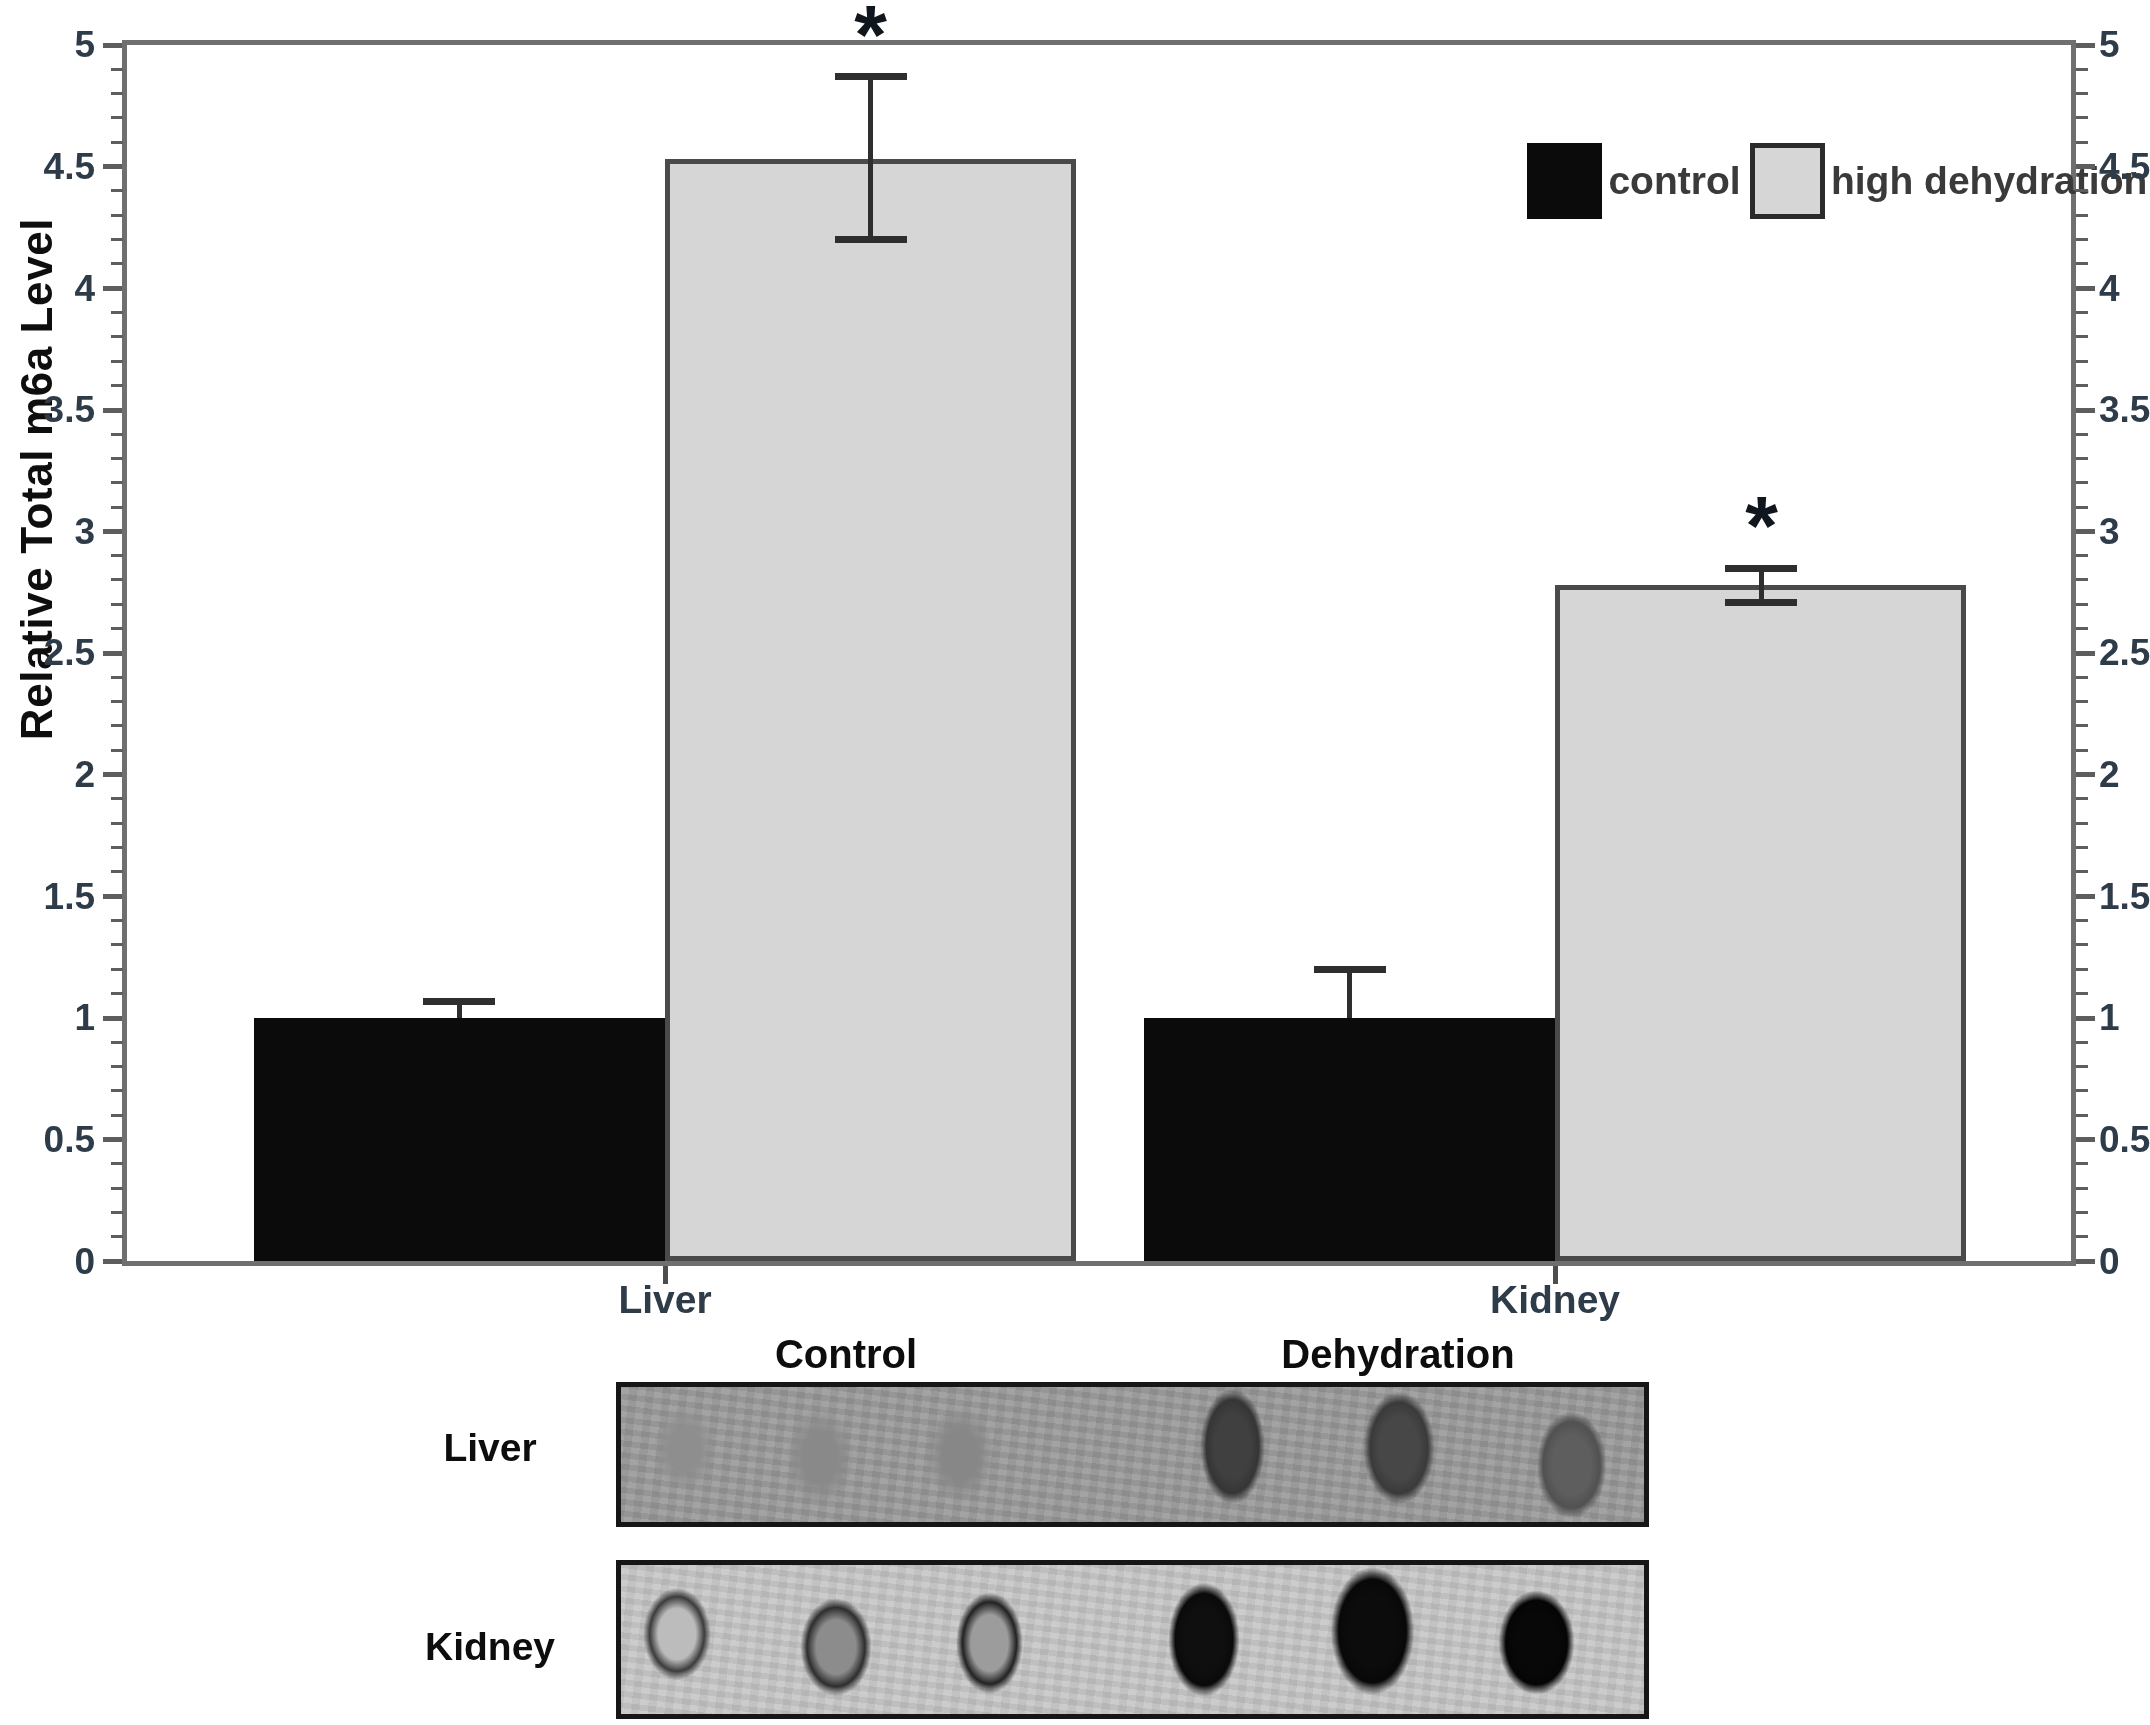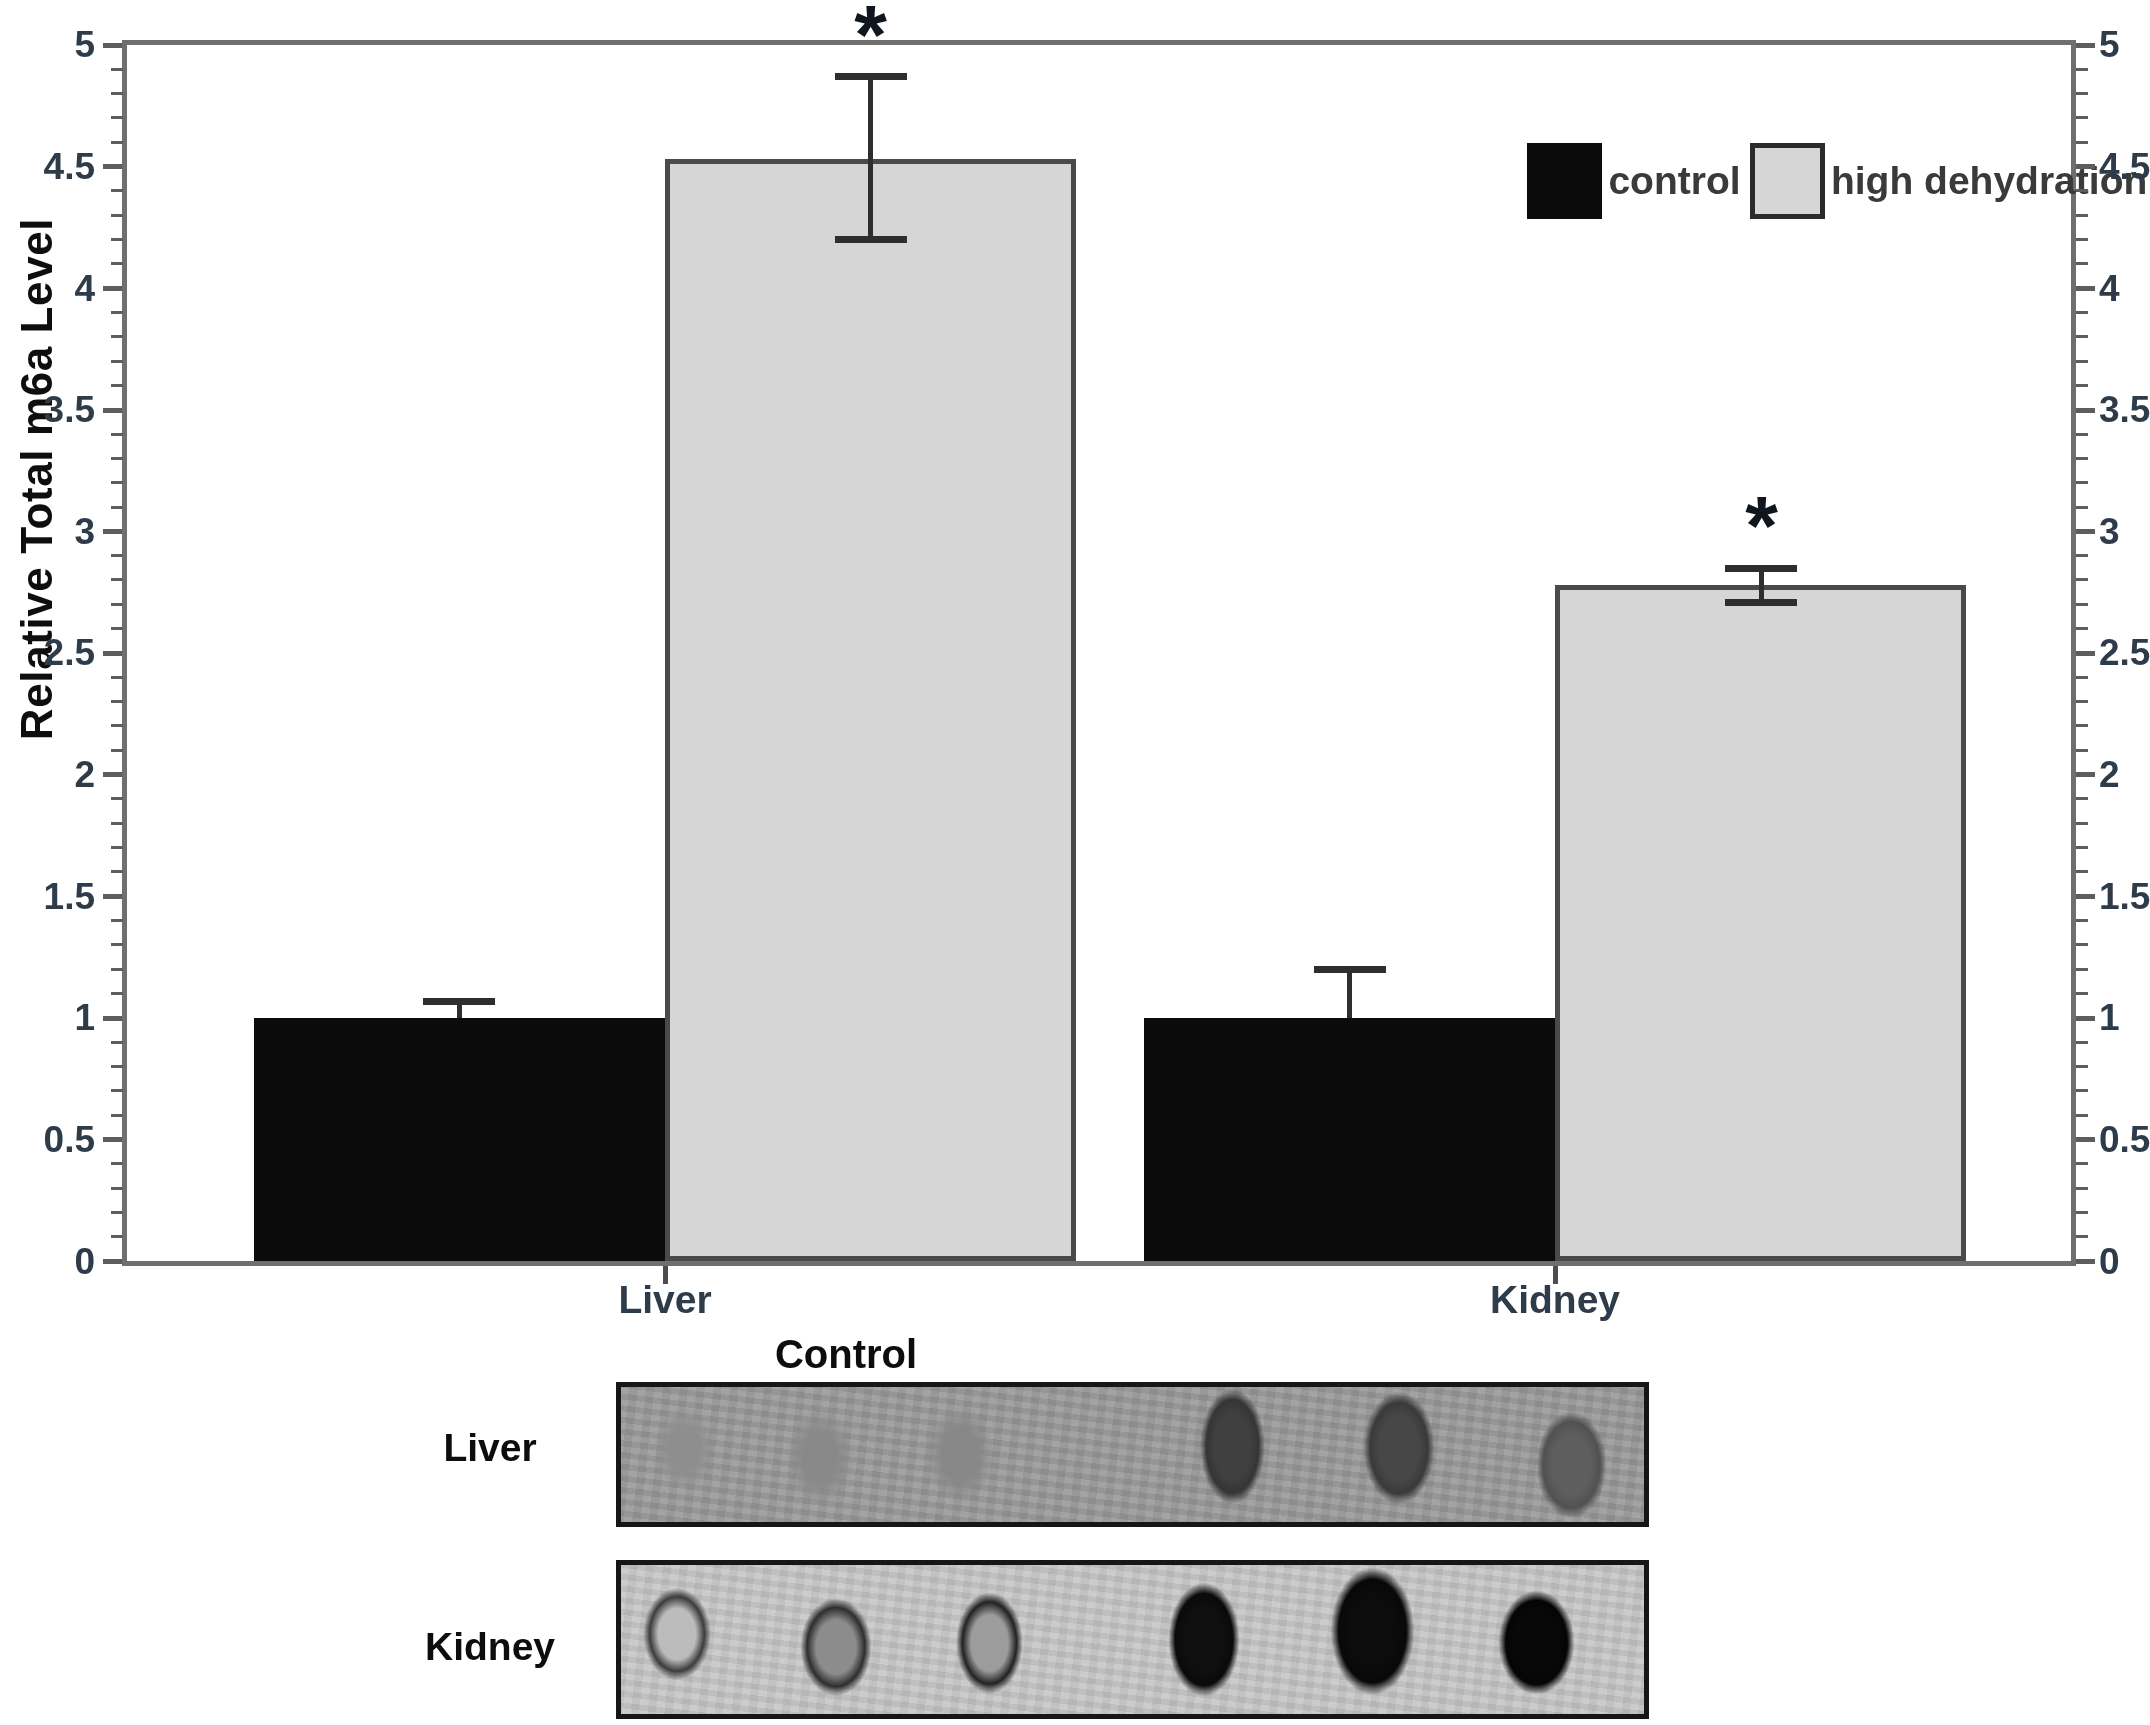--- a/index.html
+++ b/index.html
@@ -236,20 +236,21 @@
     <div class="ytick-label right" style="left: 2099px; width: 103px; top: 268px;">4</div>
     <div class="ytick-label left" style="left: 0px; width: 95px; top: 146px;">4.5</div>
     <div class="ytick-label right" style="left: 2099px; width: 103px; top: 146px;">4.5</div>
     <div class="ytick-label left" style="left: 0px; width: 95px; top: 24.4px;">5</div>
     <div class="ytick-label right" style="left: 2099px; width: 103px; top: 24.4px;">5</div>
     <div class="xtick" style="left: 663px; top: 1266px; width: 5.1px; height: 18px;"></div>
     <div class="xcat-label" style="left: 498px; top: 1279px; width: 334px;">Liver</div>
     <div class="xtick" style="left: 1553px; top: 1266px; width: 5.1px; height: 18px;"></div>
     <div class="xcat-label" style="left: 1388px; top: 1279px; width: 334px;">Kidney</div>
     <div class="blot-header" style="left: 846px; top: 1332px;">Control</div>
+    <div class="blot-header" style="left: 1398px; top: 1332px;">Dehydration</div>
     <div class="blot-row-label" style="left: 490px; top: 1426px;">Liver</div>
     <div class="blot" style="left: 616px; top: 1382px; width: 1033px; height: 145px; background: rgb(154, 154, 154);">
       <div class="texture"></div>
       <div class="blot-dot" style="left: 28px; top: 14px; width: 71px; height: 96px; background: radial-gradient(closest-side, rgb(142, 142, 142) 0%, rgb(142, 142, 142) 45%, rgba(0, 0, 0, 0) 88%);"></div>
       <div class="blot-dot" style="left: 160px; top: 15px; width: 78px; height: 111px; background: radial-gradient(closest-side, rgb(137, 137, 137) 0%, rgb(137, 137, 137) 45%, rgba(0, 0, 0, 0) 88%);"></div>
       <div class="blot-dot" style="left: 300px; top: 12.2px; width: 78px; height: 111px; background: radial-gradient(closest-side, rgb(135, 135, 135) 0%, rgb(135, 135, 135) 45%, rgba(0, 0, 0, 0) 88%);"></div>
       <div class="blot-dot" style="left: 577px; top: -2.3px; width: 69px; height: 123px; background: radial-gradient(closest-side, rgb(64, 64, 64) 0%, rgb(64, 64, 64) 52%, rgb(53, 53, 53) 76%, rgba(0, 0, 0, 0) 94%);"></div>
       <div class="blot-dot" style="left: 740px; top: 1px; width: 76px; height: 120px; background: radial-gradient(closest-side, rgb(71, 71, 71) 0%, rgb(71, 71, 71) 52%, rgb(58, 58, 58) 76%, rgba(0, 0, 0, 0) 94%);"></div>
       <div class="blot-dot" style="left: 913px; top: 21px; width: 75px; height: 114px; background: radial-gradient(closest-side, rgb(94, 94, 94) 0%, rgb(94, 94, 94) 52%, rgb(81, 81, 81) 76%, rgba(0, 0, 0, 0) 94%);"></div>
     </div>

